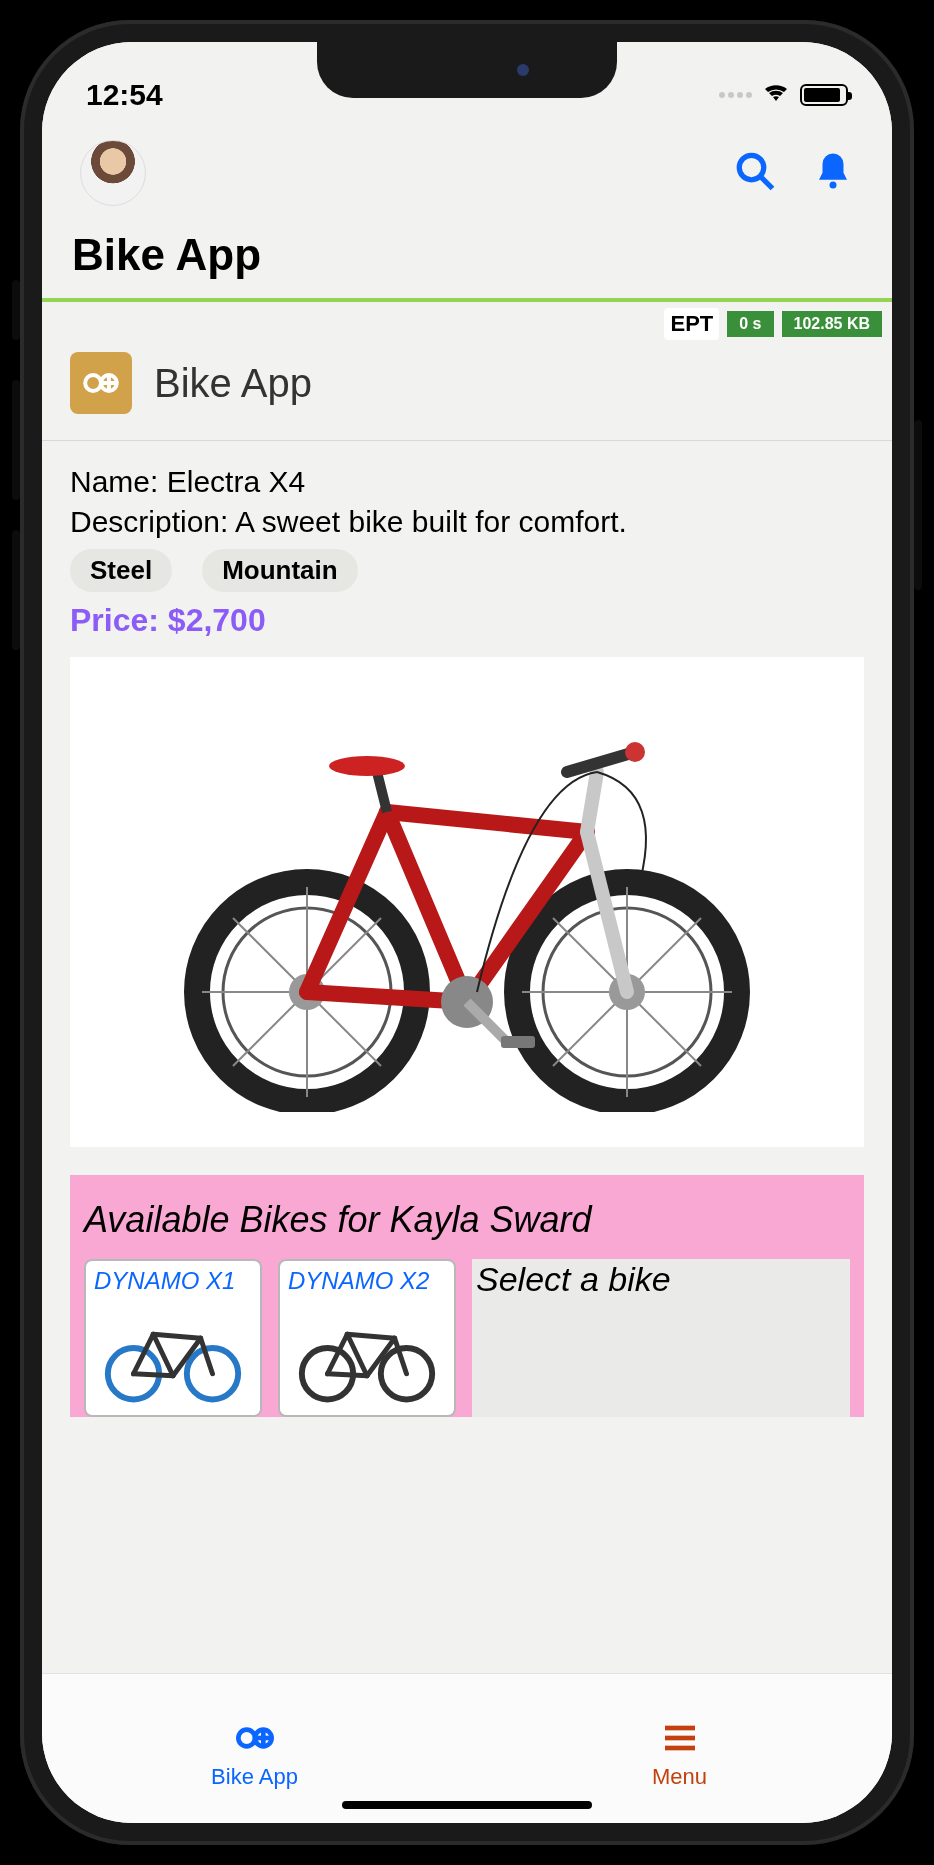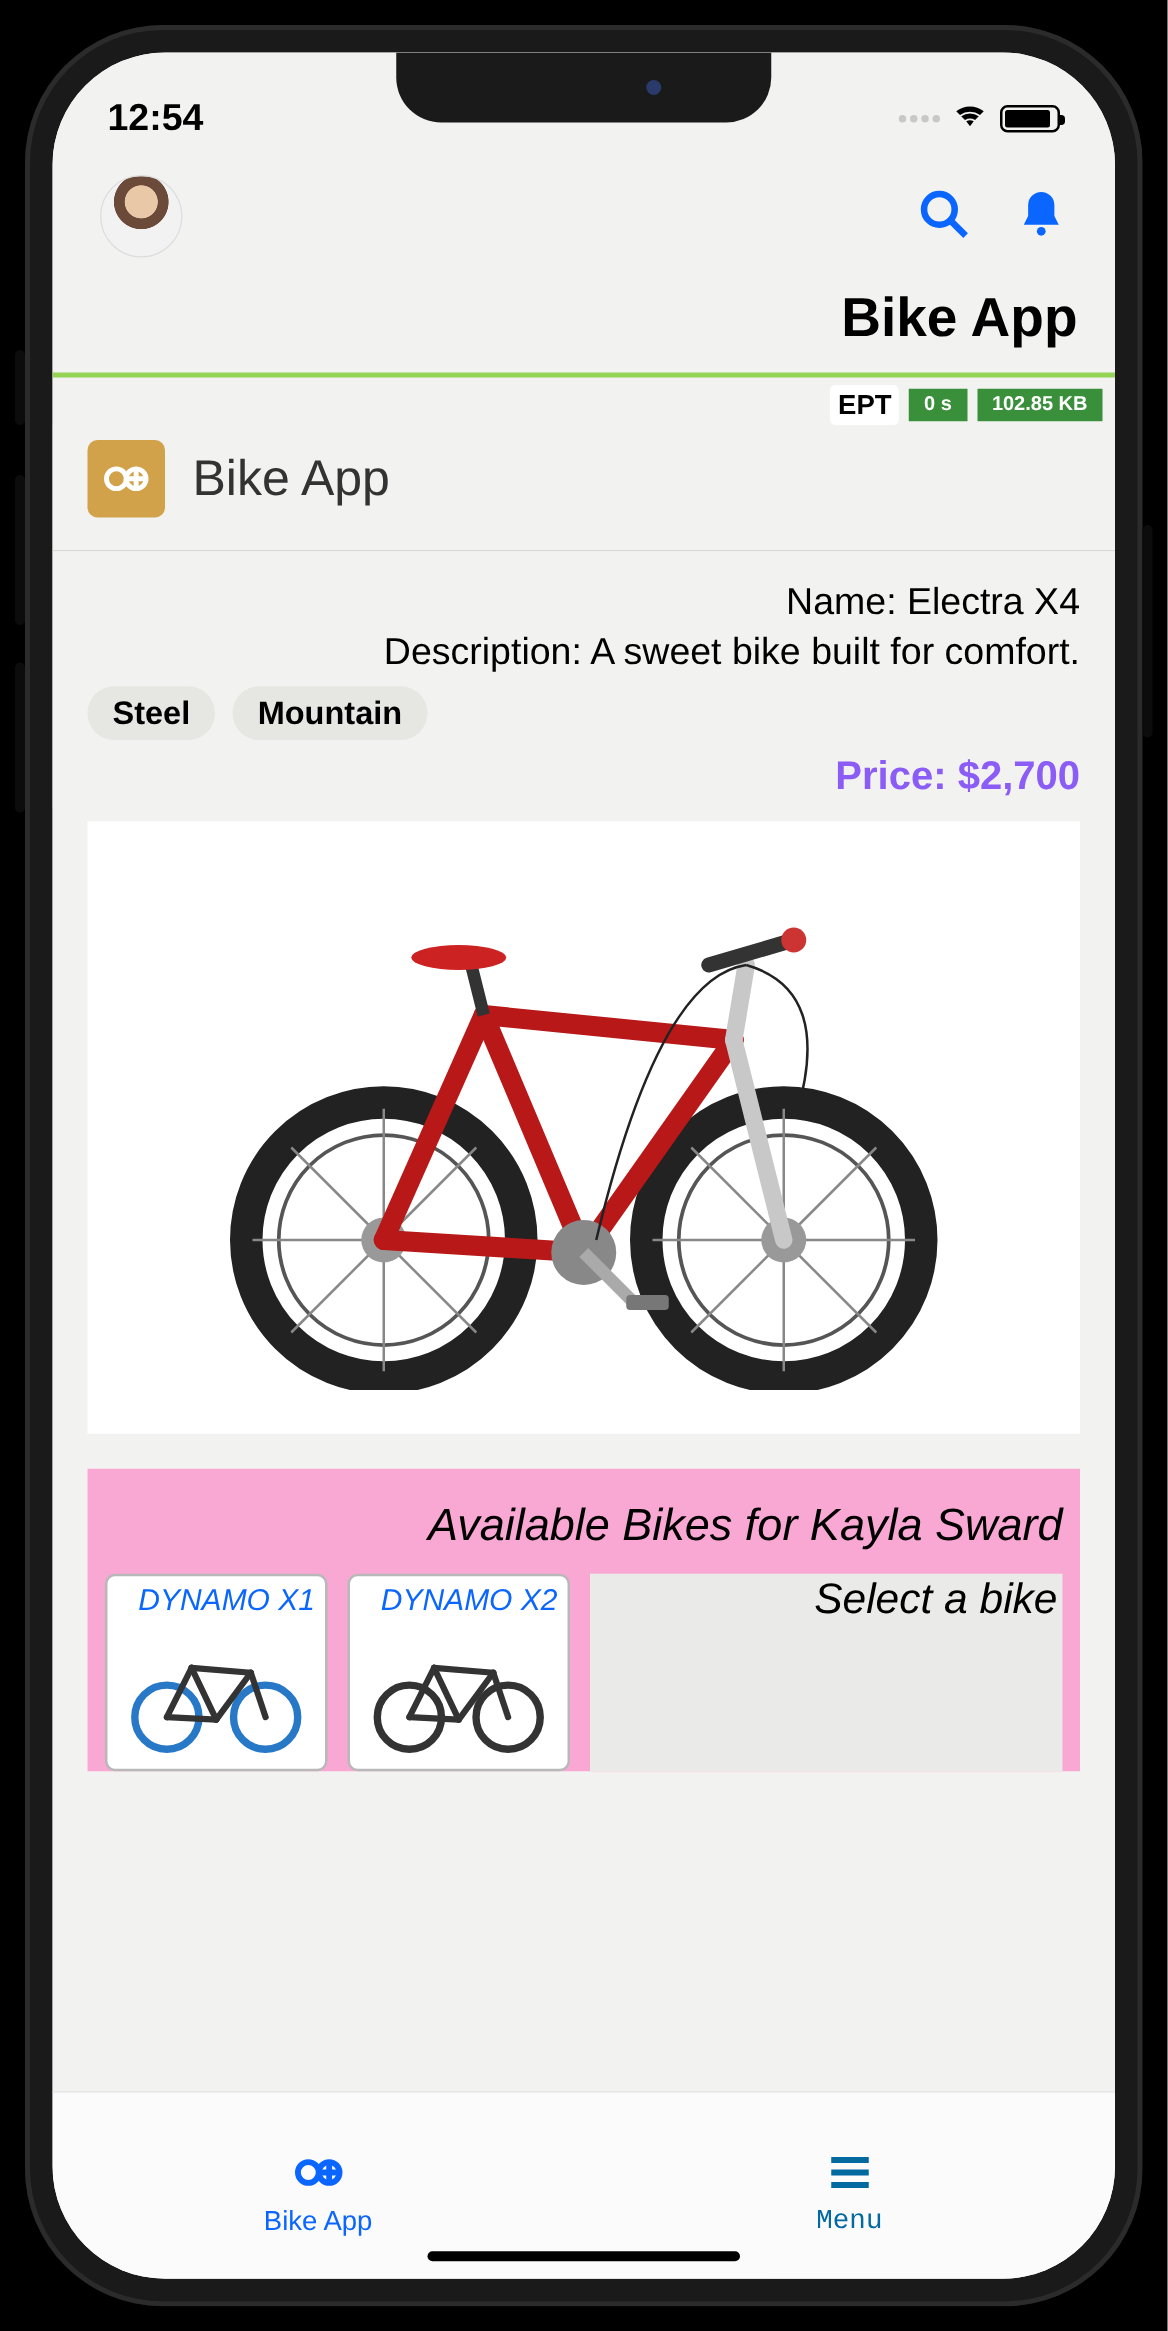--- a/index.html
+++ b/index.html
@@ -11,21 +11,20 @@
     padding: 20px 0;
   }
   .phone-frame {
     width: 894px;
     height: 1825px;
     background: #1a1a1a;
     border-radius: 110px;
     padding: 22px;
     position: relative;
     box-shadow: 0 0 0 4px #2b2b2b inset;
-    text-align: right;
   }
   .phone-screen {
     width: 100%;
     height: 100%;
     background: #fafafa;
     border-radius: 90px;
     overflow: hidden;
     position: relative;
   }
   .notch {
@@ -122,21 +121,21 @@
   }
   .app-icon-box {
     width:62px; height:62px; background:#d2a24a;
     border-radius:8px; display:flex; align-items:center; justify-content:center;
     color:#fff;
   }
   .section-title { font-size:40px; color:#333; }
 
   .detail-block { padding: 24px 28px 8px 28px; background:#f2f2f0; }
   .detail-line { font-size:30px; margin-bottom:6px; }
-  .chips { display:flex; gap:14px; margin:10px 0; }
+  .chips { display:flex; gap:30px; margin:10px 0; }
   .chip {
     background:#e6e6e2; border-radius:22px;
     padding:6px 20px; font-size:26px; font-weight:600;
   }
   .price { color:#8b5cf6; font-size:32px; font-weight:700; margin-top:8px; }
 
   .bike-image {
     margin: 10px 28px 0 28px;
     background:#fff; height:490px;
     display:flex; align-items:center; justify-content:center;
@@ -164,21 +163,21 @@
     border-top:1px solid #e2e2e2;
     display:flex;
   }
   .tab {
     flex:1; display:flex; flex-direction:column;
     align-items:center; justify-content:center; gap:6px;
     padding-top:10px;
   }
   .tab-label { font-size:22px; }
   .tab.active { color:#0a66ff; }
-  .tab.inactive { color:#0369a1;font-family:Liberation Mono, monospace; }
+  .tab.inactive { color:#c2410c; }
   .home-indicator {
     position:absolute; bottom:14px; left:50%; transform:translateX(-50%);
     width:250px; height:8px; background:#000; border-radius:6px;
   }
 
   .content-area {
     position:absolute; top:0; left:0; right:0; bottom:0;
     overflow:hidden;
   }
   .scroll-region {

